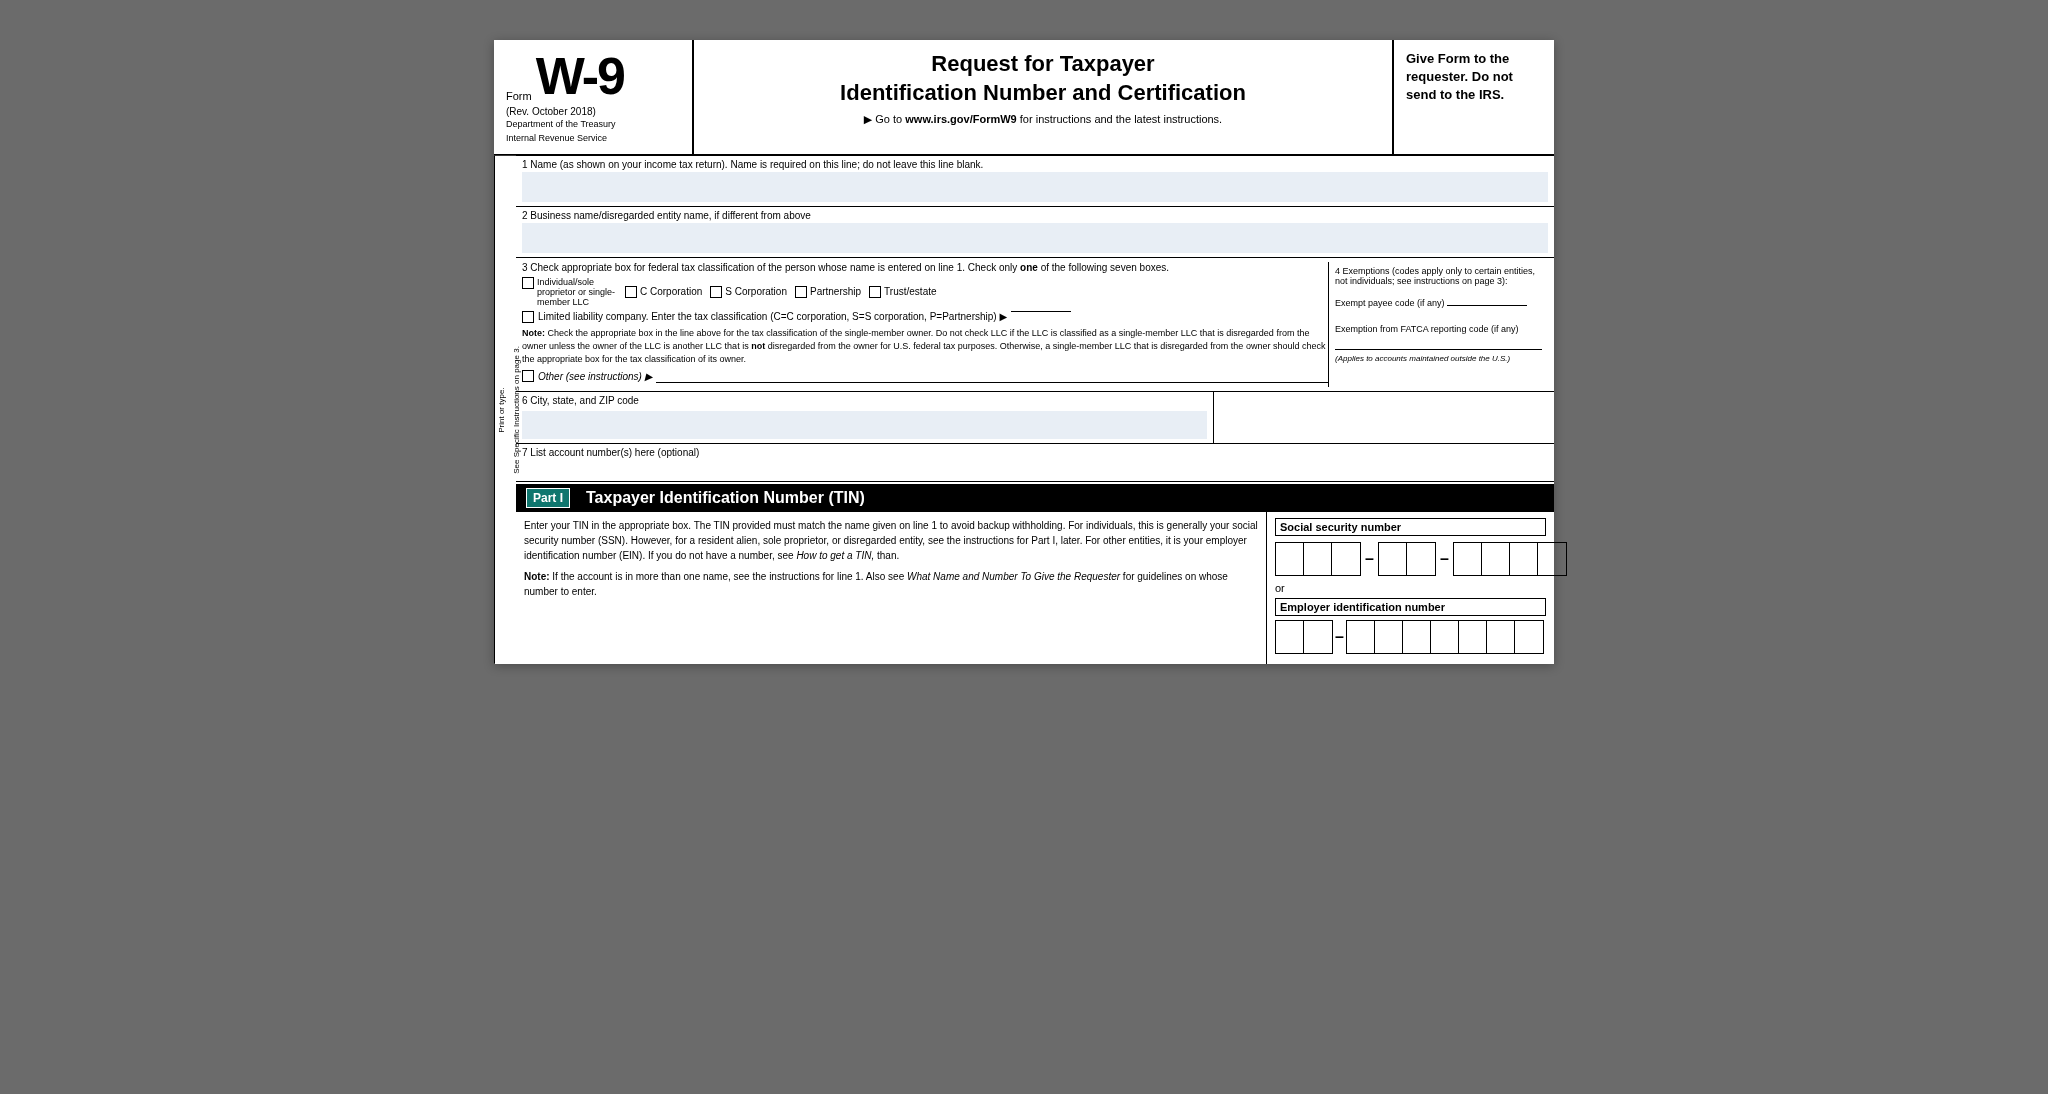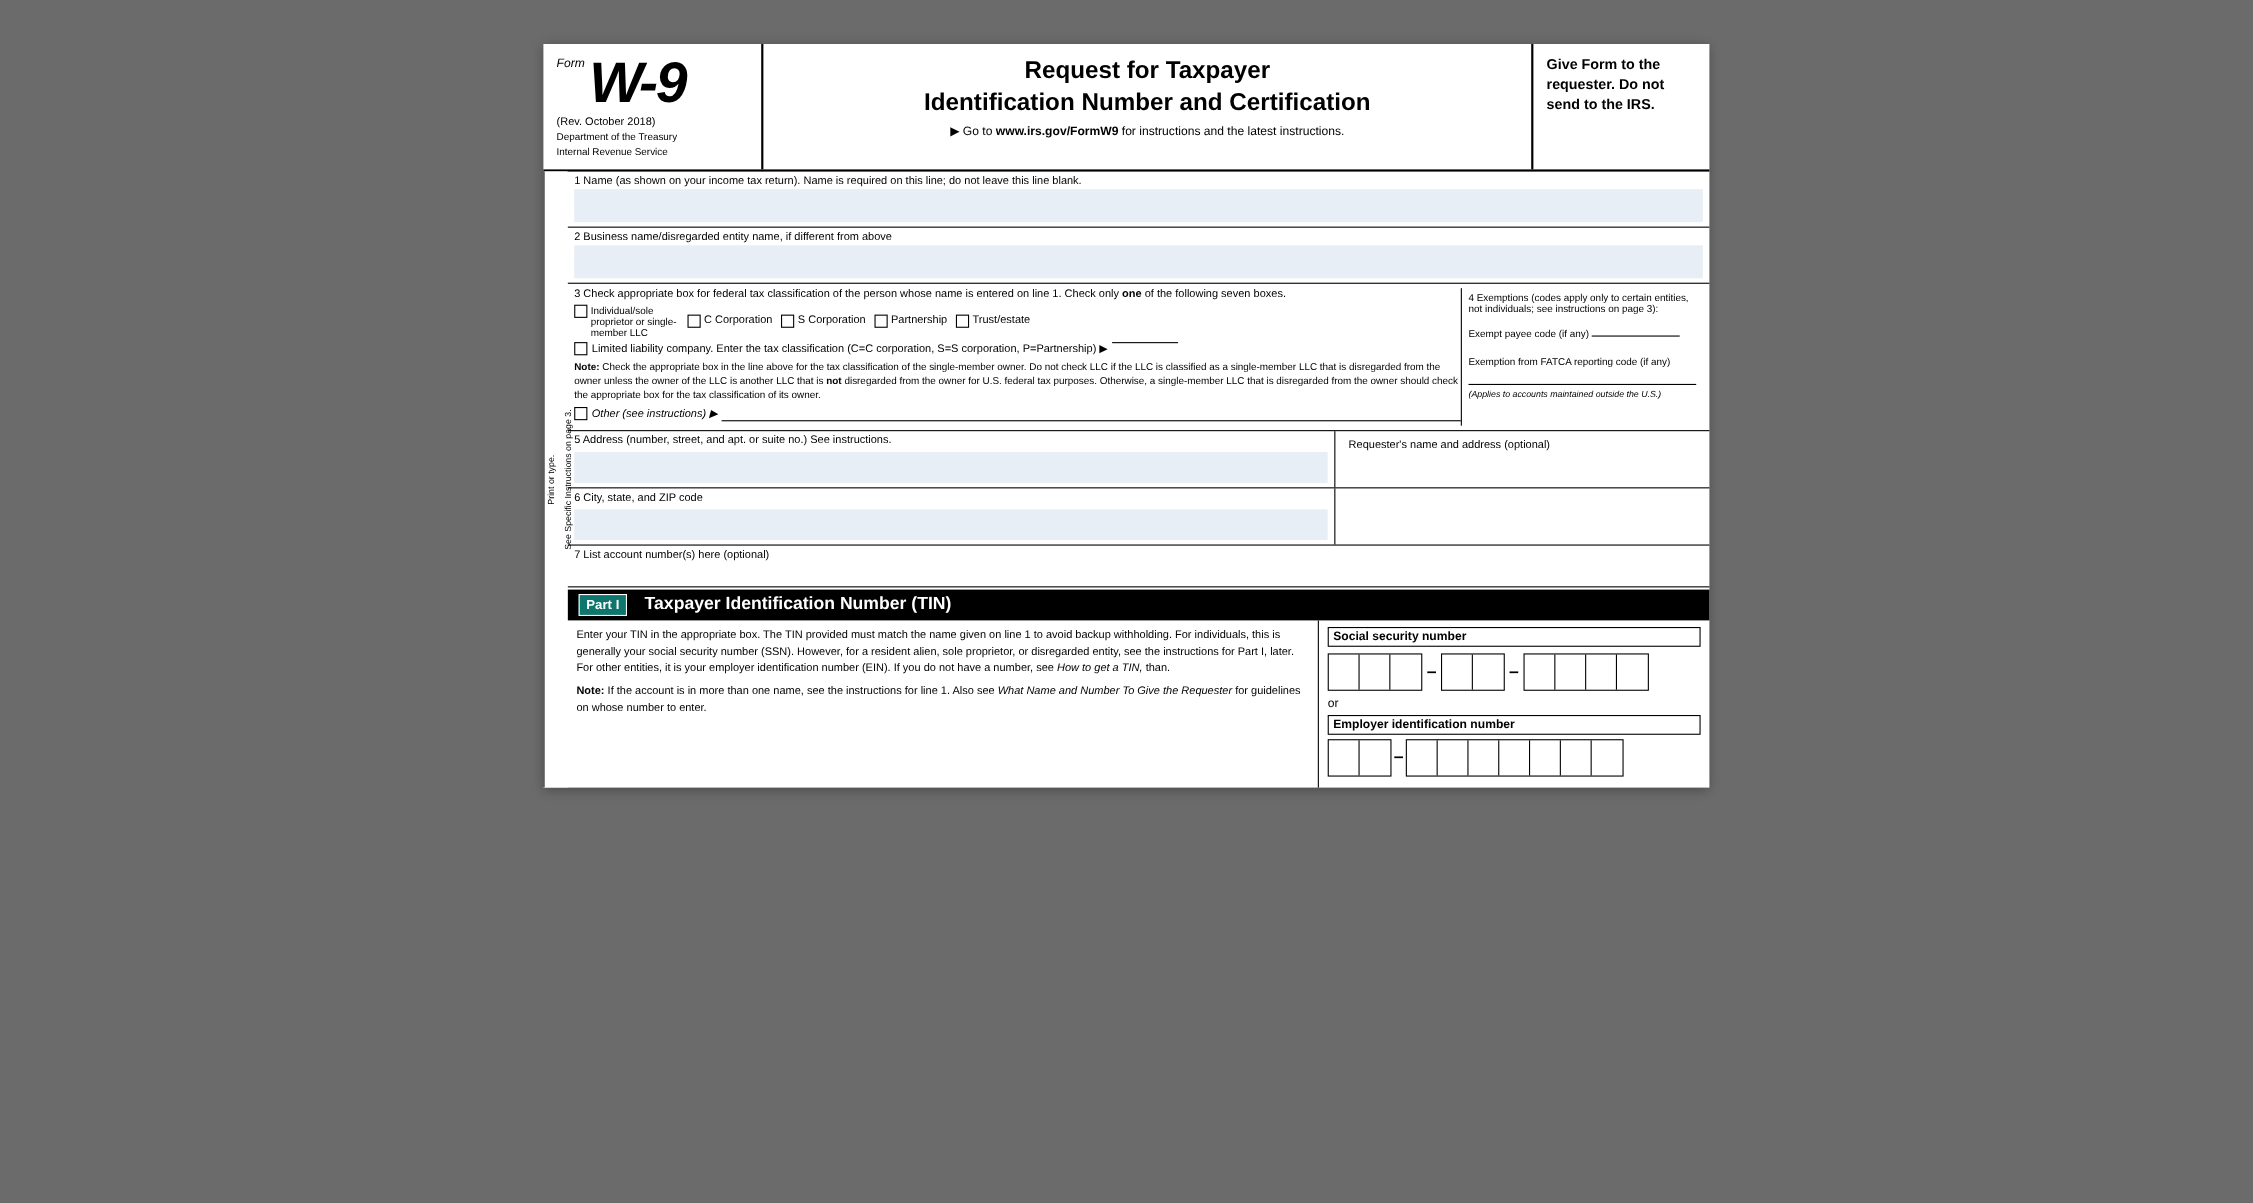--- a/index.html
+++ b/index.html
@@ -252,21 +252,21 @@
     .part-body {
       display: flex;
     }
     .part-left {
       flex: 1;
       padding: 6px 8px;
       font-size: 10px;
       line-height: 1.5;
     }
     .part-right {
-      width: 356px;
+      width: 288px;
       border-left: 1px solid #000;
       padding: 6px 8px;
     }
     .ssn-label {
       font-size: 11px;
       font-weight: bold;
       border: 1px solid #000;
       padding: 2px 4px;
       background: #fff;
     }
@@ -323,21 +323,21 @@
       border-bottom: 1px solid #000;
     }
   </style>
 </head>
 <body>
 
 <div class="page">
 
   <div class="header">
     <div class="header-left">
-      <div style="display:flex;align-items:flex-start;gap:4px;font-style:italic;">
+      <div style="display:flex;align-items:flex-end;gap:4px;">
         <span class="form-label">Form</span>
         <span class="form-number">W-9</span>
       </div>
       <div class="form-rev">(Rev. October 2018)</div>
       <div class="form-dept">Department of the Treasury</div>
       <div class="form-dept">Internal Revenue Service</div>
     </div>
     <div class="header-center">
       <h1>
         <span>Request for Taxpayer</span><br>
@@ -426,29 +426,20 @@
             <span class="exemption-input"></span>
           </div>
           <div style="margin-top:16px;">
             <div class="fatca-label">Exemption from FATCA reporting code (if any)</div>
             <span class="fatca-input"></span>
           </div>
           <div class="applies-note">(Applies to accounts maintained outside the U.S.)</div>
         </div>
       </div>
 
-      <div class="address-section">
-        <div class="address-left">
-          <div class="address-label">5  Address (number, street, and apt. or suite no.) See instructions.</div>
-          <div class="address-input"></div>
-        </div>
-        <div class="address-right">
-          <div class="address-label">Requester's name and address (optional)</div>
-        </div>
-      </div>
 
       <div class="address-section">
         <div class="address-left">
           <div class="address-label">6  City, state, and ZIP code</div>
           <div class="address-input"></div>
         </div>
         <div class="address-right"></div>
       </div>
 
       <div class="account-row field-row">

